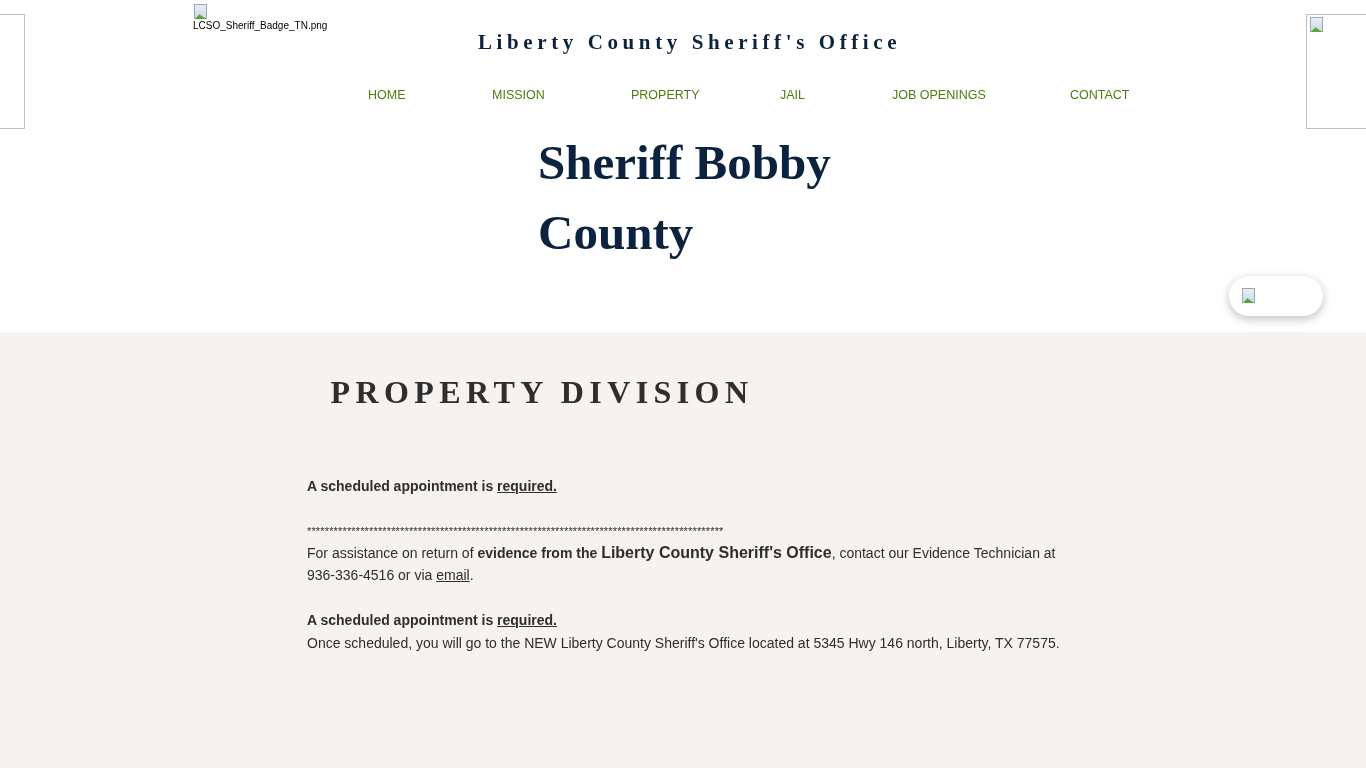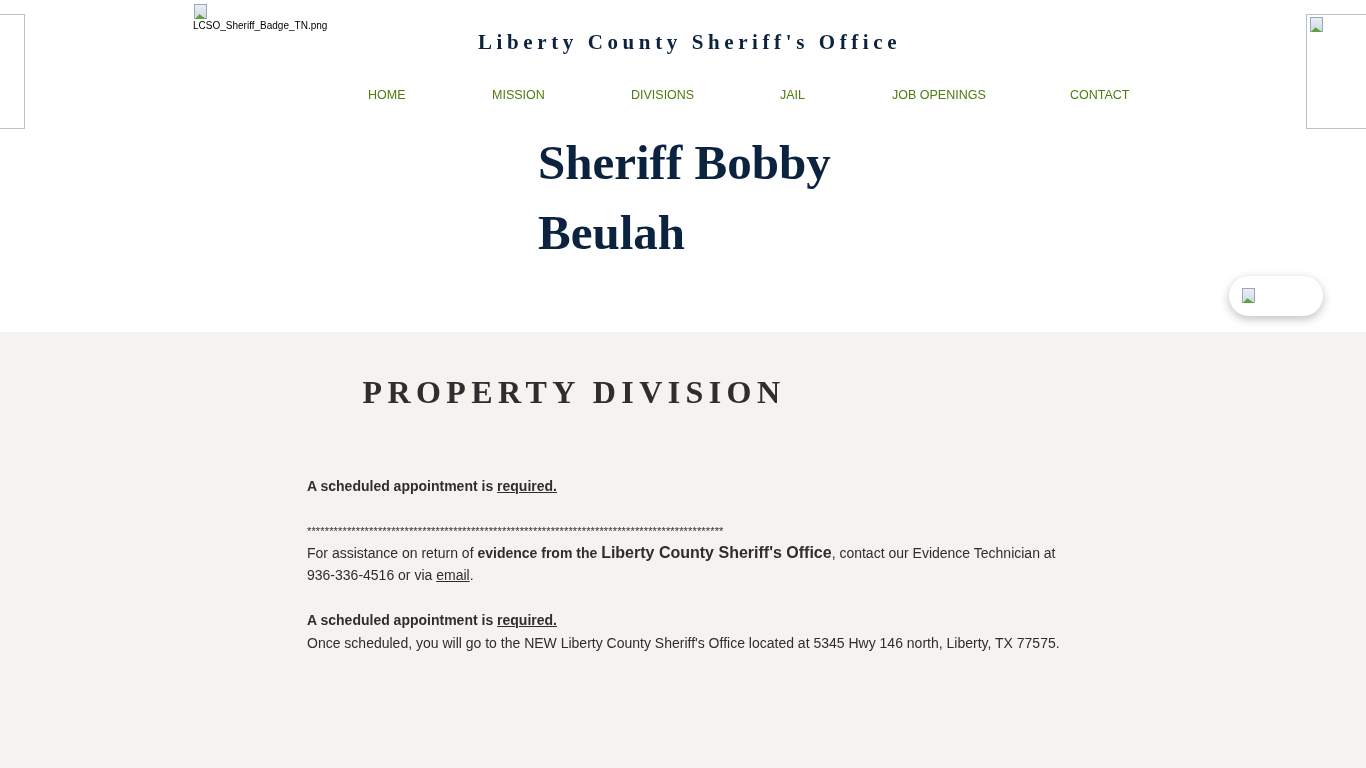--- a/index.html
+++ b/index.html
@@ -27,21 +27,21 @@
     .nav { position: absolute; top: 88px; left: 0; width: 1366px; height: 16px; }
     .nav a { position: absolute; font-size: 12.5px; color: #4d7c0f; text-decoration: none; white-space: nowrap; }
 
     .sheriff-name { position: absolute; left: 538px; top: 128px; width: 320px; font-family: "Liberation Serif", serif; font-size: 49px; line-height: 70px; color: #0c2340; }
 
     .chat-widget { position: absolute; left: 1229px; top: 276px; width: 94px; height: 40px; background: #fff; border-radius: 20px; box-shadow: 0 3px 10px rgba(0,0,0,0.25); }
     .chat-widget .img-glyph { left: 12px; top: 12px; }
 
     .section { position: absolute; left: 0; top: 332px; width: 1366px; height: 436px; background: #f5f2ef; }
 
-    .section-title { position: absolute; left: 0; top: 42px; width: 1084px; text-align: center; font-family: "Liberation Serif", serif; font-size: 32px; letter-spacing: 5.4px; color: #2e2e2e; margin-left: 32px; }
+    .section-title { position: absolute; left: 0; top: 42px; width: 1084px; text-align: center; font-family: "Liberation Serif", serif; font-size: 32px; letter-spacing: 5.4px; color: #2e2e2e; }
 
     .content { position: absolute; left: 307px; top: 120px; width: 760px; font-size: 14px; line-height: 22.5px; color: #2e2e2e; }
     .content p { margin: 0; }
     .content .gap { height: 22.5px; }
     .content b { font-weight: bold; }
     .content .big { font-size: 16px; font-weight: bold; }
     .content a { color: #2e2e2e; text-decoration: underline; }
     .stars { font-size: 11px; letter-spacing: 0.15px; line-height: 22px; }
   </style>
 </head>
@@ -57,34 +57,34 @@
         <span class="hill"></span>
       </span>
     <span class="alt">LCSO_Sheriff_Badge_TN.png</span>
   </div>
 
   <div class="site-title">Liberty County Sheriff's Office</div>
 
   <nav class="nav">
     <a style="left:368px;">HOME</a>
     <a style="left:492px;">MISSION</a>
-    <a style="left:631px;">DIVISIONS</a>
+    <a style="left:631px;">PROPERTY</a>
     <a style="left:780px;">JAIL</a>
     <a style="left:892px;">JOB OPENINGS</a>
     <a style="left:1070px;">CONTACT</a>
   </nav>
 
   <div class="broken-img img-right">
     <span class="img-glyph">
         <span class="page"></span>
         <span class="hill"></span>
       </span>
   </div>
 
-  <h1 class="sheriff-name">Sheriff Bobby Beulah</h1>
+  <h1 class="sheriff-name">Sheriff Bobby County</h1>
 
   <div class="chat-widget">
     <span class="img-glyph">
         <span class="page"></span>
         <span class="hill"></span>
       </span>
   </div>
 </div>
 
 <section class="section">

